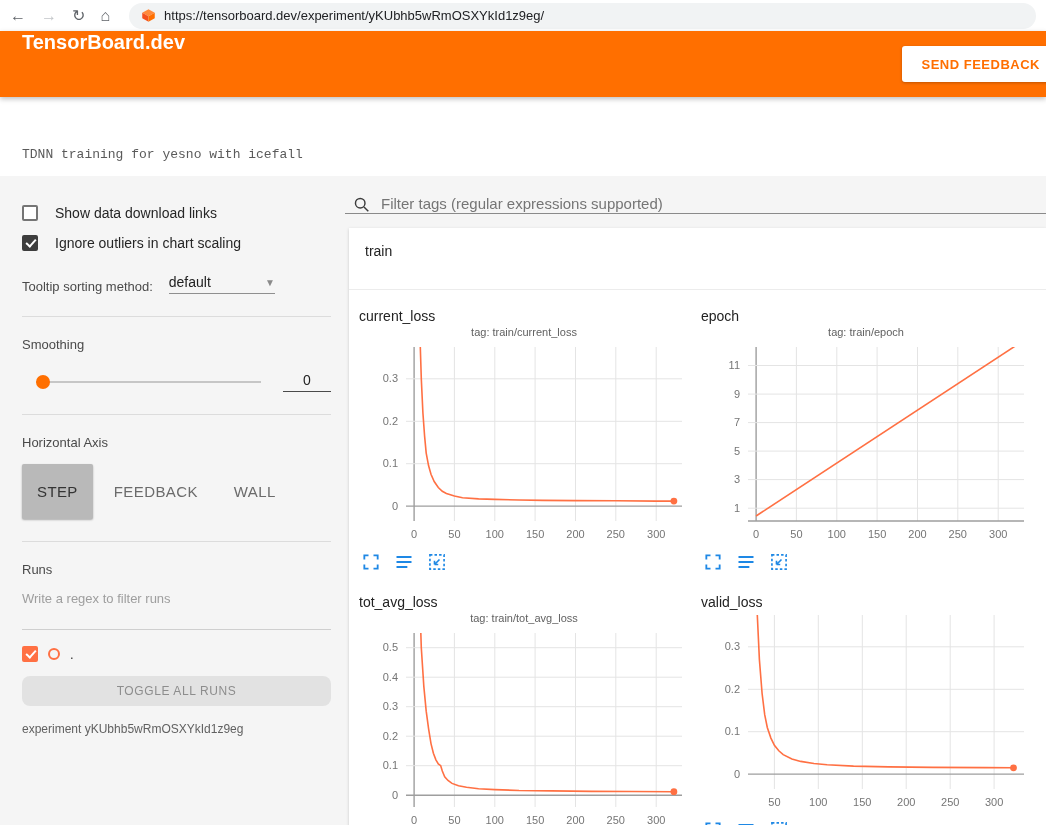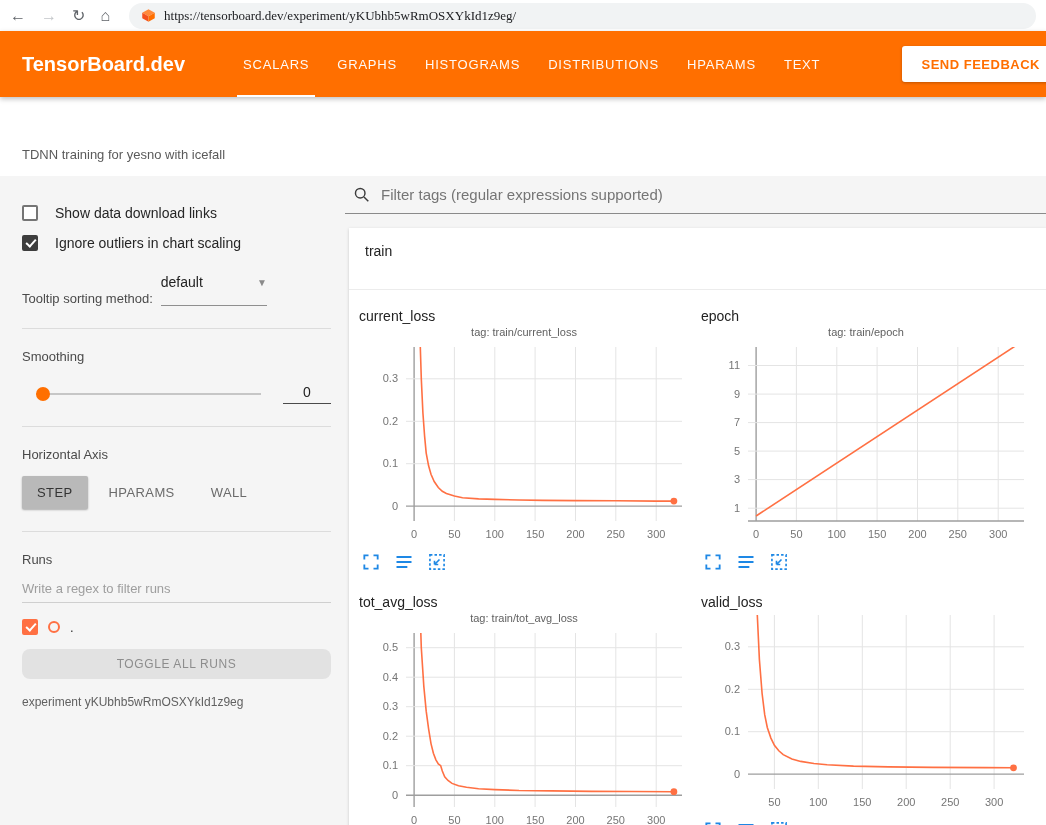--- a/index.html
+++ b/index.html
@@ -6,71 +6,71 @@
   html,body { margin:0; padding:0; }
   body {
     width:1046px; height:825px; overflow:hidden; position:relative;
     background:#fff; font-family:"Liberation Sans", sans-serif;
   }
 
   
   .browser-bar { height:31px; background:#fff; display:flex; align-items:center; padding:0 10px; gap:15px; }
   .bicon { font-size:16px; color:#5f6368; cursor:pointer; line-height:1; }
   .bicon.disabled { color:#c3c6c9; }
-  .url-pill { flex:1; height:26px; background:#f1f3f4; border-radius:14px; display:flex; align-items:center; padding:0 12px; gap:8px; margin-left:4px; cursor:text;font-family:Liberation Serif, serif; }
+  .url-pill { flex:1; height:26px; background:#f1f3f4; border-radius:14px; display:flex; align-items:center; padding:0 12px; gap:8px; margin-left:4px; cursor:text; }
   .favicon { width:15px; height:15px; flex:none; }
   .url-text { font-size:13px; color:#202124; white-space:nowrap; }
 
   
-  .tb-header { height:66px; background:var(--orange,#ff6f00); display:flex; align-items:center; padding-left:22px; position:relative; box-shadow:0 2px 5px rgba(0,0,0,.25); z-index:5; }
+  .tb-header { height:66px; background:var(--orange,#ff6f00); display:flex; padding-left:22px; position:relative; box-shadow:0 2px 5px rgba(0,0,0,.25); z-index:5;gap:36px; }
   .brand { color:#fff; font-size:20px; font-weight:bold; margin-right:44px; white-space:nowrap; }
   .tabs { display:flex; height:100%; }
   .tab { display:flex; align-items:center; padding:0 14px; color:rgba(255,255,255,.96); font-size:13px; letter-spacing:.8px; position:relative; cursor:pointer; white-space:nowrap; }
   .tab.active::after { content:""; position:absolute; bottom:0; left:8px; right:8px; height:2px; background:#fff; }
   .feedback { position:absolute; right:-14px; top:15px; height:36px; padding:0 20px; background:#fff; color:var(--orange,#ff6f00); border:none; border-radius:3px; font-size:13px; font-weight:bold; letter-spacing:.5px; font-family:inherit; box-shadow:0 1px 3px rgba(0,0,0,.25); cursor:pointer; white-space:nowrap; }
 
   
-  .subheader { height:79px; background:#fff; padding:50px 4px 0 22px; }
+  .subheader { height:79px; background:#fff; padding:50px 4px 0 22px;font-family:Liberation Mono, monospace; }
   .exp-title { font-size:13px; color:#5a5a5a; }
 
   
   .content { display:flex; height:649px; background:#f5f5f5; }
 
   
   .sidebar { width:345px; flex:none; padding:26px 14px 0 22px; }
   .cb-row { display:flex; align-items:center; gap:17px; height:22px; margin-bottom:8px; cursor:pointer; }
   .checkbox { width:16px; height:16px; border:2px solid #757575; border-radius:2px; background:#fff; position:relative; flex:none; }
   .checkbox.checked { background:#3d3d3d; border-color:#3d3d3d; }
   .checkbox.checked::after { content:""; position:absolute; left:4px; top:0px; width:4px; height:8px; border:solid #fff; border-width:0 2px 2px 0; transform:rotate(42deg); }
   .checkbox.run.checked { background:var(--run,#ff7043); border-color:var(--run,#ff7043); }
   .cb-label { font-size:14px; color:#262626; }
   .tooltip-row { margin-top:20px; display:flex; align-items:flex-end; font-size:13px; color:#4a4a4a; }
-  .dropdown { margin-left:8px; width:106px; border-bottom:1px solid #8f8f8f; display:flex; justify-content:space-between; align-items:center; padding-bottom:15px; cursor:pointer; font-size:14px; color:#222; }
+  .dropdown { margin-left:16px; width:106px; border-bottom:1px solid #8f8f8f; display:flex; justify-content:space-between; align-items:center; padding-bottom:3px; cursor:pointer; font-size:14px; color:#222; }
   .caret { color:#8a8a8a; font-size:10px; }
   hr.sep { border:none; border-top:1px solid #dcdcdc; margin:22px 0 0; }
   .section-label { margin-top:20px; font-size:13px; color:#4a4a4a; }
   .slider-row { margin-top:20px; display:flex; align-items:center; margin-left:14px; }
   .slider { flex:1; position:relative; height:14px; cursor:pointer; }
   .track { position:absolute; left:0; right:0; top:6px; height:2px; background:#c6c6c6; }
   .knob { position:absolute; left:0; top:0; width:14px; height:14px; border-radius:50%; background:var(--orange,#ff6f00); }
   .slider-value { width:48px; margin-left:22px; text-align:center; font-size:14px; color:#222; border-bottom:1px solid #4a4a4a; padding-bottom:3px; cursor:text; }
   .axis-buttons { margin-top:14px; display:flex; gap:6px; }
-  .axis-btn { border:none; background:transparent; color:#6b6b6b; font-size:13px; letter-spacing:.4px; padding:9px 15px; border-radius:2px; font-family:inherit; cursor:pointer; }
+  .axis-btn { border:none; background:transparent; color:#6b6b6b; font-size:15px; letter-spacing:.4px; padding:19px 15px; border-radius:2px; font-family:inherit; cursor:pointer; }
   .axis-btn.active { background:#b9b9b9; color:#343434; box-shadow:0 1px 2px rgba(0,0,0,.3); }
-  .runs-filter { margin-top:14px; width:100%; border:none; outline:none; background:transparent; border-bottom:1px solid #cfcfcf; font-size:13px; color:#a16207; padding:0 0 6px; font-family:inherit; }
+  .runs-filter { margin-top:14px; width:100%; border:none; outline:none; background:transparent; border-bottom:1px solid #cfcfcf; font-size:13px; color:#a16207; padding:0 0 23px; font-family:inherit; }
   .runs-filter::placeholder { color:#9e9e9e; }
   .run-row { margin-top:16px; display:flex; align-items:center; gap:10px; cursor:pointer; }
   .run-circle { width:12px; height:12px; border:2px solid var(--run,#ff7043); border-radius:50%; flex:none; }
   .run-label { font-size:13px; color:#333; }
   .toggle-all { margin-top:14px; width:100%; height:30px; background:#e2e2e2; border:none; border-radius:8px; color:#8d8d8d; font-size:12px; letter-spacing:.6px; font-family:inherit; cursor:pointer; }
   .exp-caption { margin-top:16px; font-size:12px; color:#616161; }
 
   
   .main { flex:1; min-width:0; display:flex; flex-direction:column; }
-  .filter-row { height:38px; flex:none; display:flex; align-items:center; padding-left:8px; border-bottom:1px solid #8a8a8a; }
+  .filter-row { height:38px; flex:none; display:flex; align-items:flex-end; padding-left:8px; border-bottom:1px solid #8a8a8a; }
   .search-icon { width:17px; height:17px; margin-right:9px; flex:none; }
   .filter-input { flex:1; border:none; outline:none; background:transparent; font-size:15px; color:#222; font-family:inherit; }
   .filter-input::placeholder { color:#757575; }
   .card { margin:14px 0 0 4px; background:#fff; box-shadow:0 1px 3px rgba(0,0,0,.18); flex:1; }
   .card-header { padding:15px 16px 30px; font-size:14px; color:#222; border-bottom:1px solid #ececec; cursor:pointer; }
   .charts-grid { display:grid; grid-template-columns:330px 330px; gap:16px 12px; padding:12px 10px; }
   .chart-card { padding-top:6px; }
   .chart-title { font-size:14px; color:#222; }
   .chart-tag { font-size:11px; color:#616161; margin:2px 0 4px;text-align:center; }
   .chart-svg { display:block; }
@@ -91,28 +91,20 @@
       <polygon points="12,2 22,7.5 12,13 2,7.5" fill="#ff8a3c"></polygon>
       <polygon points="2,7.5 12,13 12,22 2,16.5" fill="#f4511e"></polygon>
       <polygon points="22,7.5 12,13 12,22 22,16.5" fill="#ff6f00"></polygon>
     </svg>
     <span class="url-text">https://tensorboard.dev/experiment/yKUbhb5wRmOSXYkId1z9eg/</span>
   </div>
 </div>
 
 <header class="tb-header">
   <div class="brand">TensorBoard.dev</div>
-  <nav class="tabs">
-    <div class="tab active">SCALARS</div>
-    <div class="tab">GRAPHS</div>
-    <div class="tab">HISTOGRAMS</div>
-    <div class="tab">DISTRIBUTIONS</div>
-    <div class="tab">HPARAMS</div>
-    <div class="tab">TEXT</div>
-  </nav>
   <button class="feedback">SEND FEEDBACK</button>
 </header>
 
 <div class="subheader">
   <div class="exp-title">TDNN training for yesno with icefall</div>
 </div>
 
 <div class="content">
 
   <aside class="sidebar">
@@ -142,21 +134,21 @@
         <div class="knob"></div>
       </div>
       <div class="slider-value">0</div>
     </div>
 
     <hr class="sep">
 
     <div class="section-label">Horizontal Axis</div>
     <div class="axis-buttons">
       <button class="axis-btn active">STEP</button>
-      <button class="axis-btn">HPARAMS</button>
+      <button class="axis-btn">FEEDBACK</button>
       <button class="axis-btn">WALL</button>
     </div>
 
     <hr class="sep">
 
     <div class="section-label">Runs</div>
     <input class="runs-filter" placeholder="Write a regex to filter runs" style="">
     <div class="run-row">
       <span class="checkbox run checked"></span>
       <span class="run-circle"></span>

